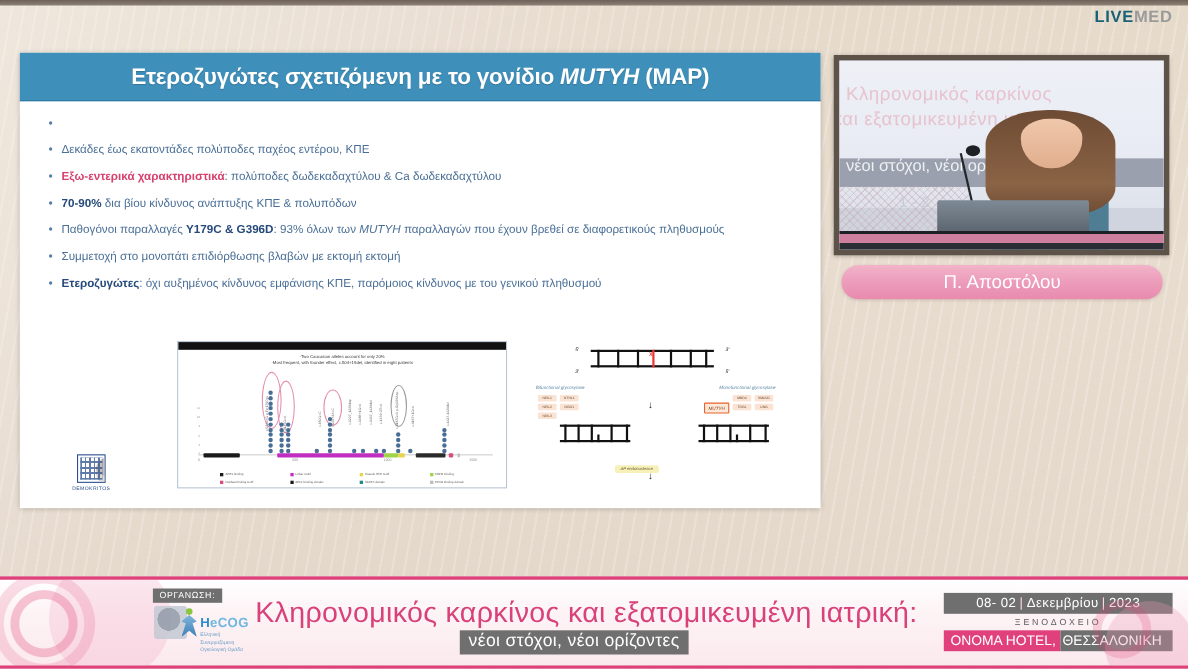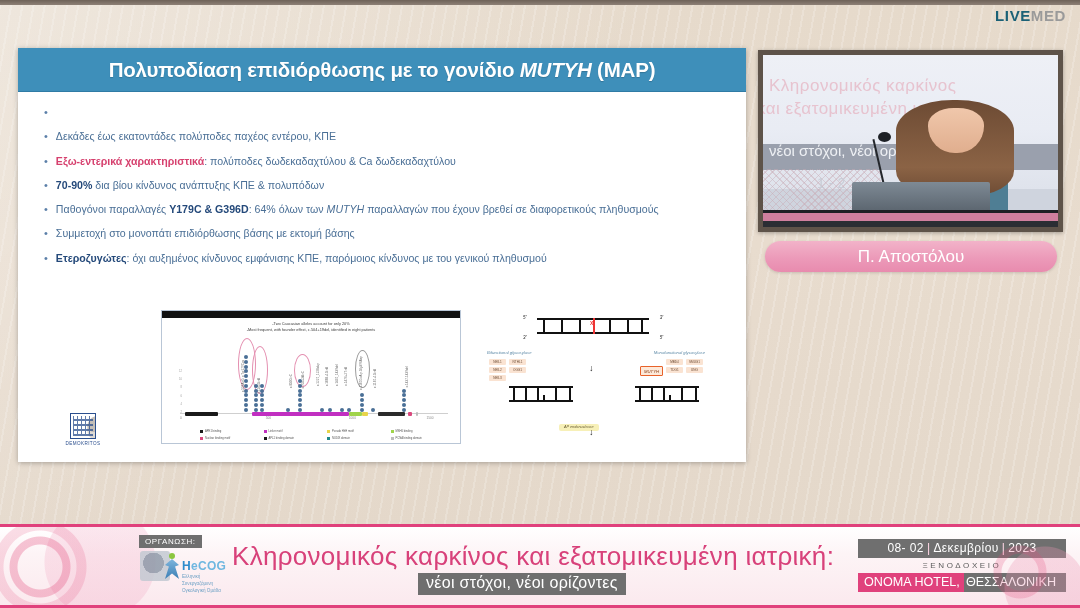--- a/index.html
+++ b/index.html
@@ -311,21 +311,21 @@
 
   <div class="topstrip"></div>
 
   <div class="livemed">
     <span class="lv">LIVE</span><span class="md">MED</span>
   </div>
 
   <div class="slide">
 
     <div class="slide-title">
-      <span><span>Πολυποδίαση επιδιόρθωσης με το γονίδιο </span><em>MUTYH</em><span> (MAP)</span></span>
+      <span><span>Ετεροζυγώτες σχετιζόμενη με το γονίδιο </span><em>MUTYH</em><span> (MAP)</span></span>
     </div>
 
     <div class="bullets">
 
       <div class="bullet">
         <span class="dot">•</span>
       </div>
 
       <div class="bullet">
         <span class="dot">•</span>
@@ -337,26 +337,26 @@
         <span class="txt"><span class="pink">Εξω-εντερικά χαρακτηριστικά</span><span>: πολύποδες δωδεκαδαχτύλου &amp; Ca δωδεκαδαχτύλου</span></span>
       </div>
 
       <div class="bullet">
         <span class="dot">•</span>
         <span class="txt"><span class="navy">70-90%</span><span> δια βίου κίνδυνος ανάπτυξης ΚΠΕ &amp; πολυπόδων</span></span>
       </div>
 
       <div class="bullet">
         <span class="dot">•</span>
-        <span class="txt"><span>Παθογόνοι παραλλαγές </span><span class="navy">Y179C &amp; G396D</span><span>: 64% όλων των </span><span class="it">MUTYH</span><span> παραλλαγών που έχουν βρεθεί σε διαφορετικούς πληθυσμούς</span></span>
+        <span class="txt"><span>Παθογόνοι παραλλαγές </span><span class="navy">Y179C &amp; G396D</span><span>: 93% όλων των </span><span class="it">MUTYH</span><span> παραλλαγών που έχουν βρεθεί σε διαφορετικούς πληθυσμούς</span></span>
       </div>
 
       <div class="bullet">
         <span class="dot">•</span>
-        <span class="txt">Συμμετοχή στο μονοπάτι επιδιόρθωσης βάσης με εκτομή βάσης</span>
+        <span class="txt">Συμμετοχή στο μονοπάτι επιδιόρθωσης βλαβών με εκτομή εκτομή</span>
       </div>
 
       <div class="bullet">
         <span class="dot">•</span>
         <span class="txt"><span class="navy">Ετεροζυγώτες</span><span>: όχι αυξημένος κίνδυνος εμφάνισης ΚΠΕ, παρόμοιος κίνδυνος με του γενικού πληθυσμού</span></span>
       </div>
     </div>
 
     <div class="figwrap">
 

